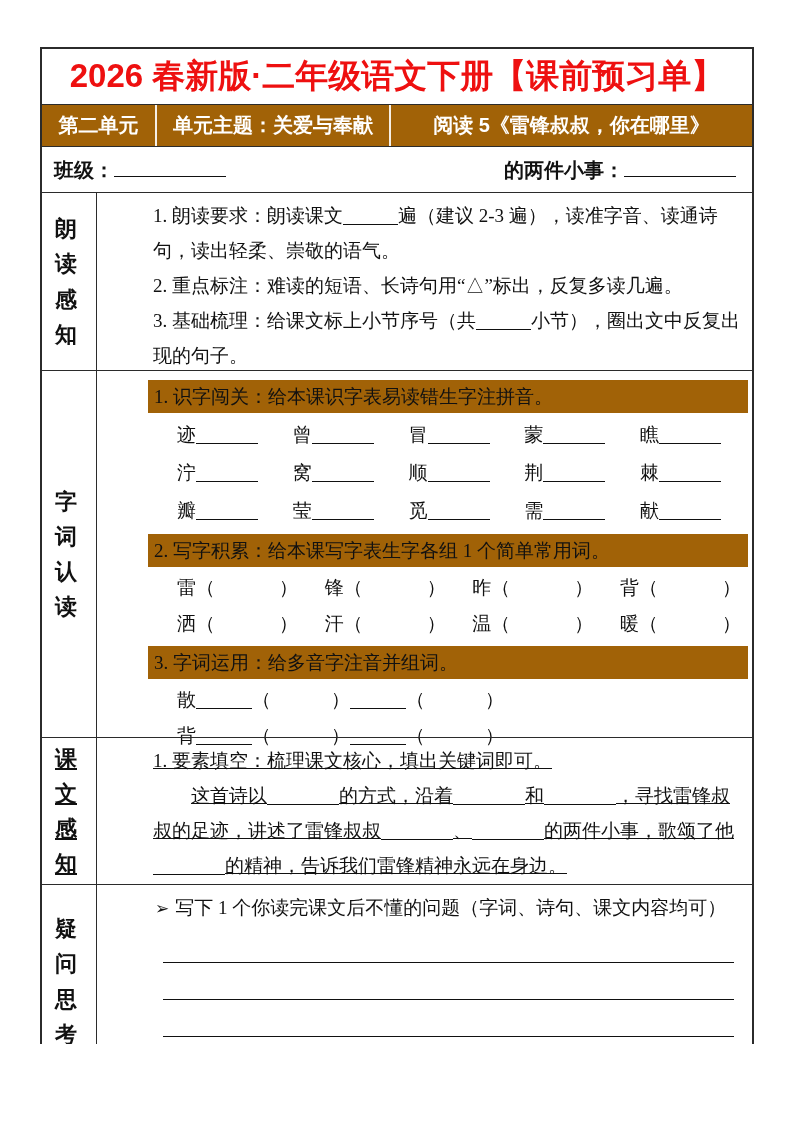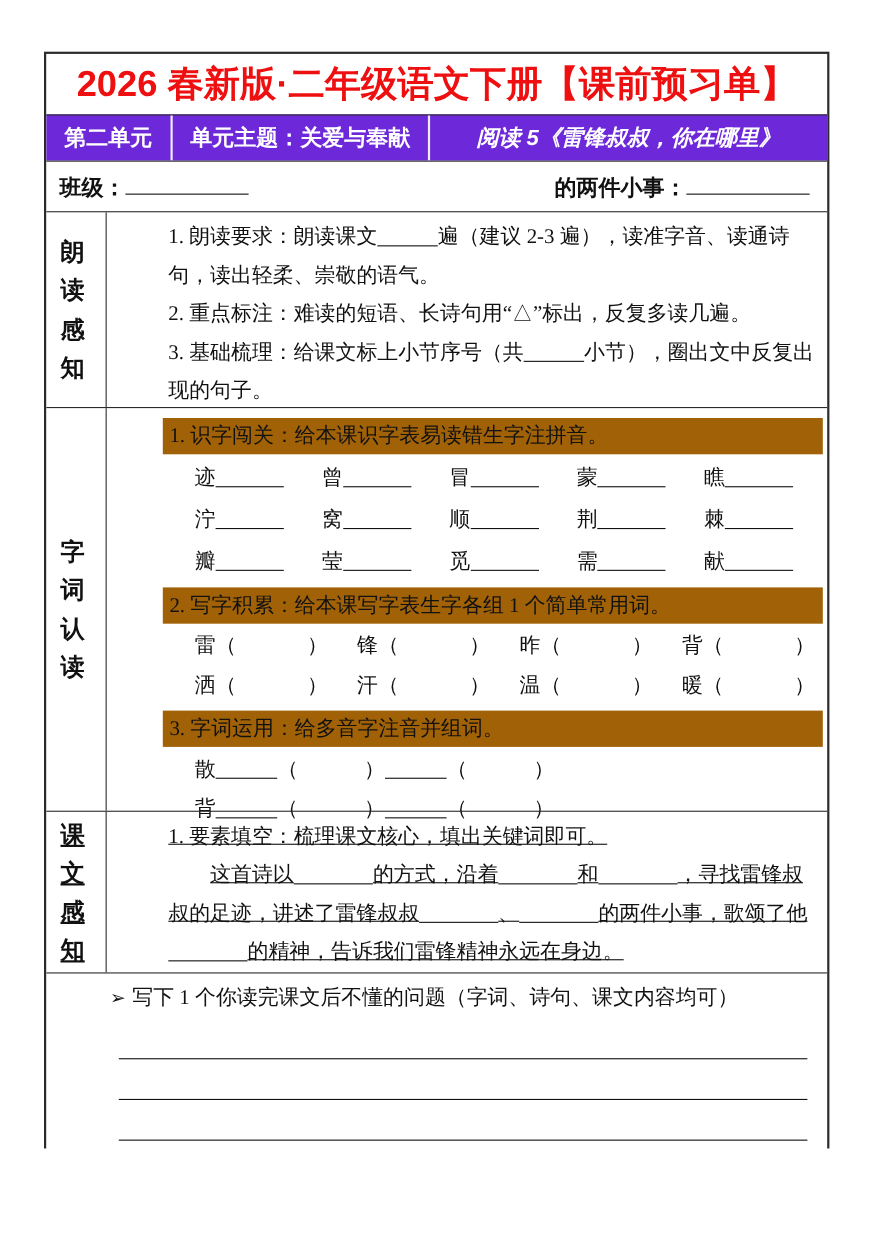--- a/index.html
+++ b/index.html
@@ -13,27 +13,27 @@
     display:flex; flex-direction:column; overflow:hidden; background:#fff;
   }
   
   .row-title { flex:none; height:55px; display:flex; align-items:center; justify-content:center; }
   .doc-title {
     color:#ee1010; font-family:"Liberation Sans", sans-serif;
     font-weight:900; font-size:33px; letter-spacing:0px; white-space:nowrap;
   }
   
   .row-green {
-    flex:none; height:41px; border-top:1.5px solid #2b2b2b; background:#6d28d9;
+    flex:none; height:41px; border-top:1.5px solid #2b2b2b; background:#a16207;
     display:flex; align-items:stretch; color:#fff;
     font-family:"Liberation Sans", sans-serif; font-weight:bold; font-size:20px;
   }
   .gcell { display:flex; align-items:center; justify-content:center; box-sizing:border-box; }
   .gcell + .gcell { border-left:2px solid rgba(255,255,255,.9); }
-  .gc1 { width:113px; } .gc2 { width:234px; } .gc3 { flex:1;font-style:italic; }
+  .gc1 { width:113px; } .gc2 { width:234px; } .gc3 { flex:1; }
   
   .row-info {
     flex:none; height:45px; border-top:1.5px solid #2b2b2b;
     display:flex; align-items:center; justify-content:space-between;
     padding:0 16px 0 12px;
     font-family:Liberation Sans, sans-serif; font-weight:bold; font-size:20px;
   }
   .info-group { display:flex; align-items:baseline; }
   
   .blank { display:inline-block; border-bottom:1.7px solid #111; height:1em; vertical-align:-3px; }
@@ -171,20 +171,23 @@
       <div class="label-col">
         <span class="vlabel">课文感知</span>
       </div>
       <div class="content">
         <p>1. 要素填空：梳理课文核心，填出关键词即可。</p>
         <p class="kw"><span>这首诗以</span><span class="blank w72"></span><span>的方式，沿着</span><span class="blank w72"></span><span>和</span><span class="blank w72"></span><span>，寻找雷锋叔叔的足迹，讲述了雷锋叔叔</span><span class="blank w72"></span><span>、</span><span class="blank w72"></span><span>的两件小事，歌颂了他</span><span class="blank w72"></span><span>的精神，告诉我们雷锋精神永远在身边。</span></p>
       </div>
     </div>
 
     <div class="section last">
+      <div class="label-col">
+        <span class="vlabel">疑问思考</span>
+      </div>
       <div class="content">
         <p class="prompt-line"><span class="bullet">➢</span><span>写下 1 个你读完课文后不懂的问题（字词、诗句、课文内容均可）</span></p>
         <div class="wline"></div>
         <div class="wline"></div>
         <div class="wline"></div>
         <div class="wline"></div>
       </div>
     </div>
 
   </div>

